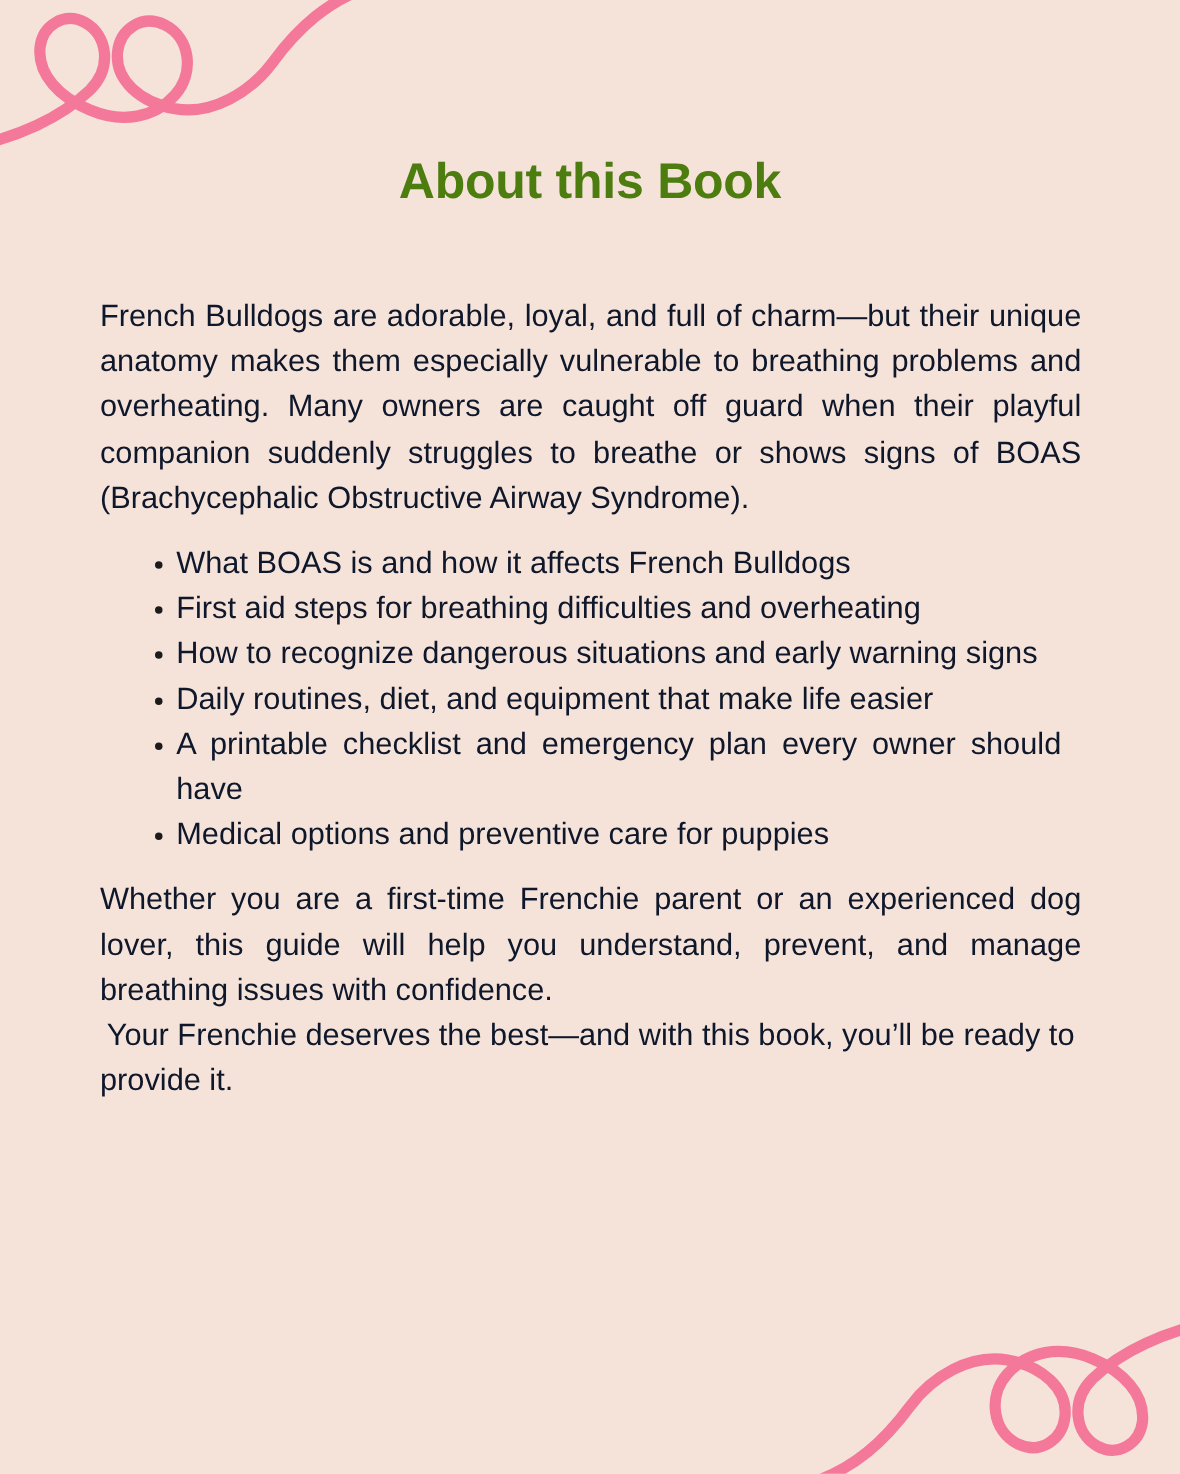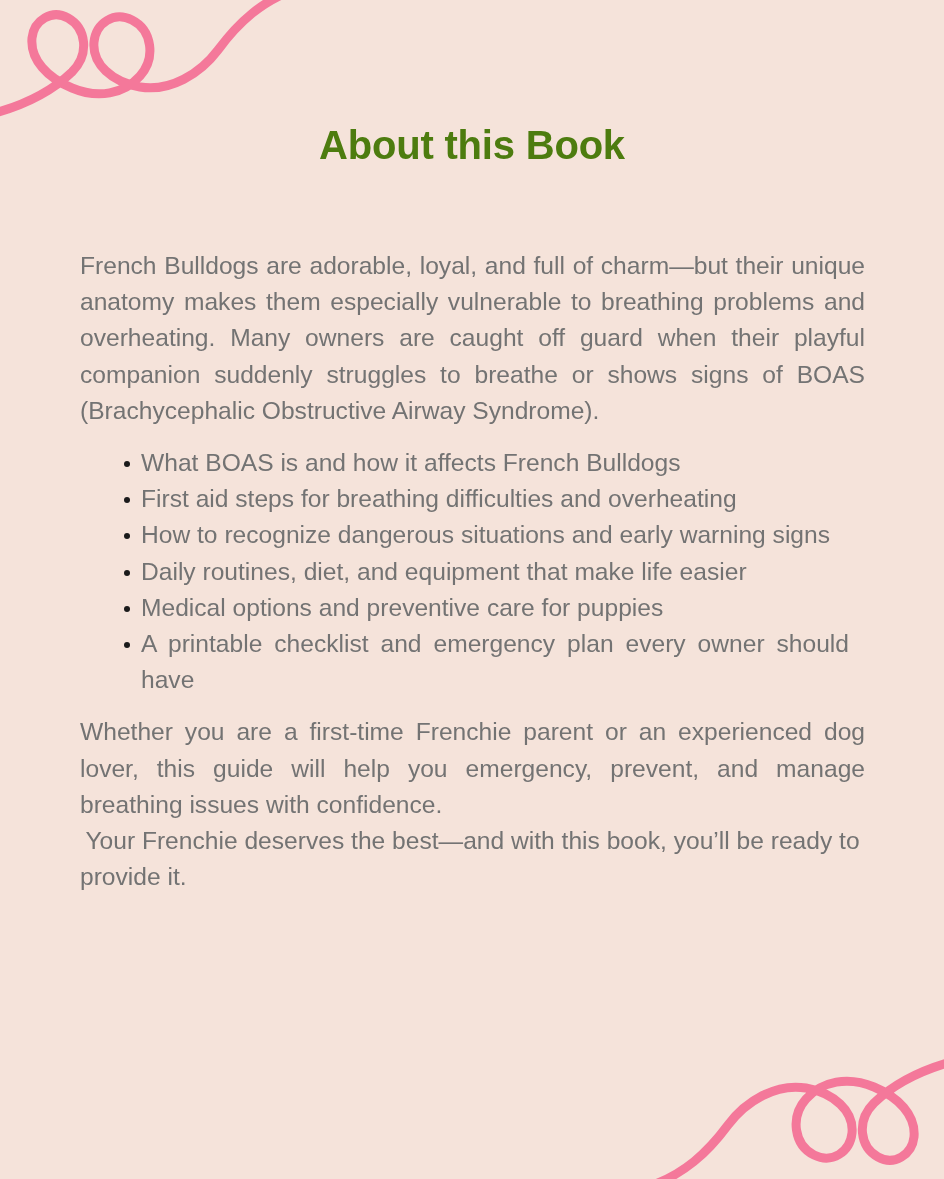--- a/index.html
+++ b/index.html
@@ -45,23 +45,23 @@
     text-align: center;
     font-size: 40px;
     font-weight: 700;
     letter-spacing: -0.2px;
     color: #4d7c0f;
     line-height: 1.12;
   }
   .content {
     position: absolute;
     left: 80px;
-    top: 248px;
+    top: 236px;
     width: 785px;
-    color: #737373;
+    color: #0f172a;
     font-size: 24.6px;
     line-height: 36.2px;
   }
   .para {
     margin: 0;
     text-align: justify;
     text-justify: inter-word;
     hyphens: none;
   }
   .para:last-child {
@@ -127,26 +127,26 @@
       <li>
           <span>First aid steps for breathing difficulties and overheating</span>
         </li>
       <li>
           <span>How to recognize dangerous situations and early warning signs</span>
         </li>
       <li>
           <span>Daily routines, diet, and equipment that make life easier</span>
         </li>
       <li>
-          <span>Medical options and preventive care for puppies</span>
+          <span>A printable checklist and emergency plan every owner should have</span>
         </li>
       <li>
-          <span>A printable checklist and emergency plan every owner should have</span>
+          <span>Medical options and preventive care for puppies</span>
         </li>
     </ul>
 
-    <p class="para">Whether you are a first-time Frenchie parent or an experienced dog lover, this guide will help you emergency, prevent, and manage breathing issues with confidence.</p>
+    <p class="para">Whether you are a first-time Frenchie parent or an experienced dog lover, this guide will help you understand, prevent, and manage breathing issues with confidence.</p>
 
     <p class="para">Your Frenchie deserves the best—and with this book, you’ll be ready to provide it.</p>
 
   </div>
 
 </div>
 
 </body></html>

